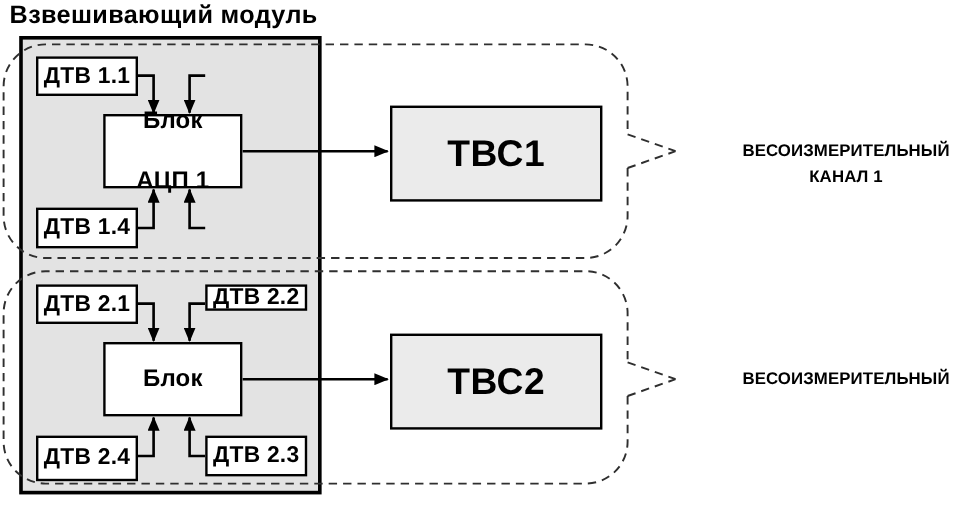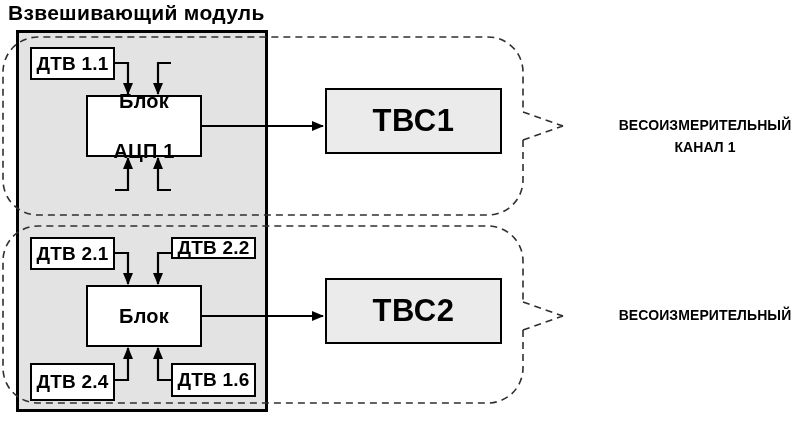--- a/index.html
+++ b/index.html
@@ -21,21 +21,21 @@
     position:absolute;box-sizing:border-box;display:flex;align-items:center;
     justify-content:center;text-align:center;font-weight:bold;
     border:2.5px solid var(--line,#000);background:var(--box-fill,#fff);
   }
   .dtv{width:85px;font-size:19px;letter-spacing:0.2px;}
   .adc{
     left:86px;width:116px;height:62px;font-size:20px;line-height:26px;
     flex-direction:column;letter-spacing:0.2px;gap:24px;
   }
   .tvs{
-    left:325px;width:177px;height:66px;font-size:31px;letter-spacing:0.5px;
+    left:325px;width:177px;height:80px;font-size:31px;letter-spacing:0.5px;
     background:var(--output-fill,#ececec);
   }
   .chan-label{
     position:absolute;left:587px;width:236px;text-align:center;
     font-size:14px;font-weight:bold;line-height:22px;letter-spacing:0.1px;
   }
   .dash-line{
     fill:none;stroke:var(--dash,#2f2f2f);stroke-width:1.6;
     stroke-dasharray:7 5;
   }
@@ -76,31 +76,32 @@
     <path class="arrow" marker-end="url(#ah)" d="M115,380 H128 V348"></path>
     <path class="arrow" marker-end="url(#ah)" d="M171,380 H158 V348"></path>
     <path class="arrow" marker-end="url(#ah)" d="M202,316 H323"></path>
   </svg>
 
   <div class="box dtv" style="left:30px;top:47px;height:33px">ДТВ 1.1</div>
   <div class="box adc" style="top:95px">
     <span>Блок</span>
     <span>АЦП 1</span>
   </div>
+  <div class="box dtv" style="left:30px;top:173px;height:34px">ДТВ 1.4</div>
   <div class="box tvs" style="top:88px">ТВС1</div>
   <div class="chan-label" style="top:114px">
     <div>ВЕСОИЗМЕРИТЕЛЬНЫЙ</div>
     <div>КАНАЛ 1</div>
   </div>
 
   <div class="box dtv" style="left:30px;top:237px;height:33px">ДТВ 2.1</div>
   <div class="box dtv" style="left:171px;top:237px;height:22px">ДТВ 2.2</div>
   <div class="box adc" style="top:285px">
     <span>Блок</span>
   </div>
   <div class="box dtv" style="left:30px;top:363px;height:38px">ДТВ 2.4</div>
-  <div class="box dtv" style="left:171px;top:363px;height:34px">ДТВ 1.6</div>
+  <div class="box dtv" style="left:171px;top:363px;height:34px">ДТВ 2.3</div>
   <div class="box tvs" style="top:278px">ТВС2</div>
   <div class="chan-label" style="top:304px">
     <div>ВЕСОИЗМЕРИТЕЛЬНЫЙ</div>
   </div>
 
 </div>
 
 </body></html>

